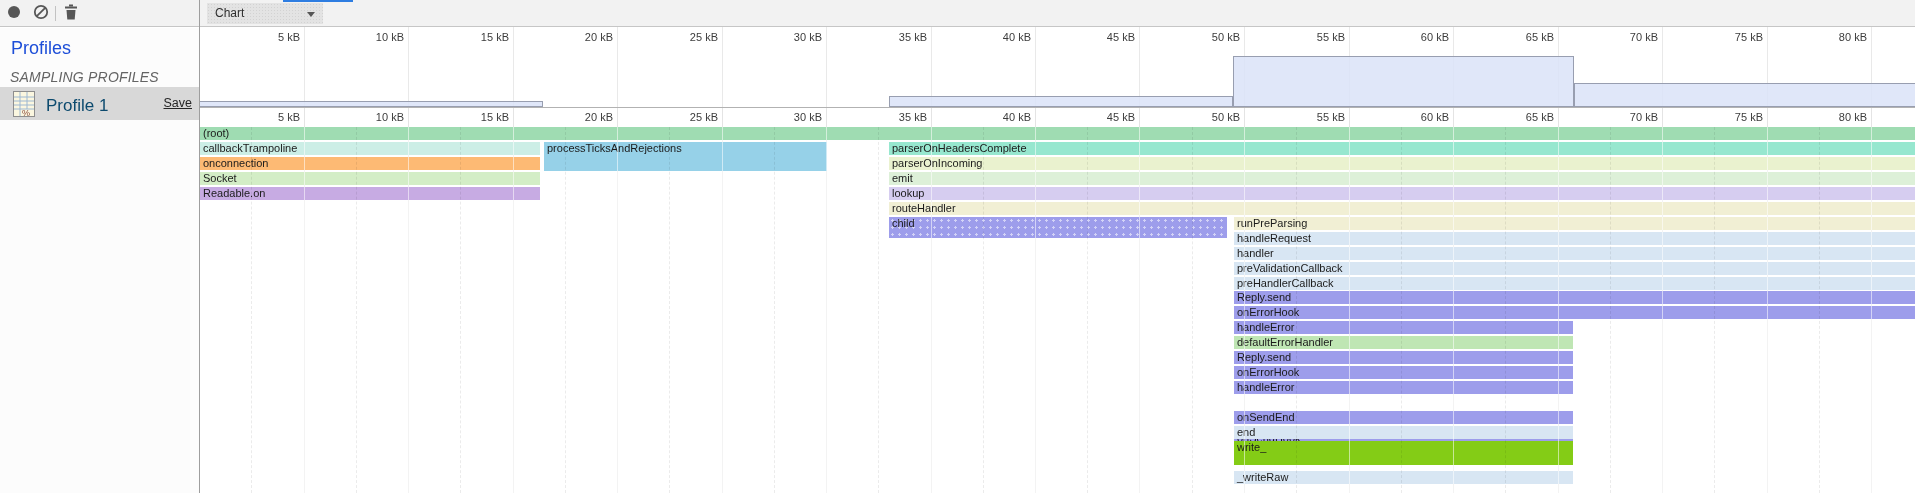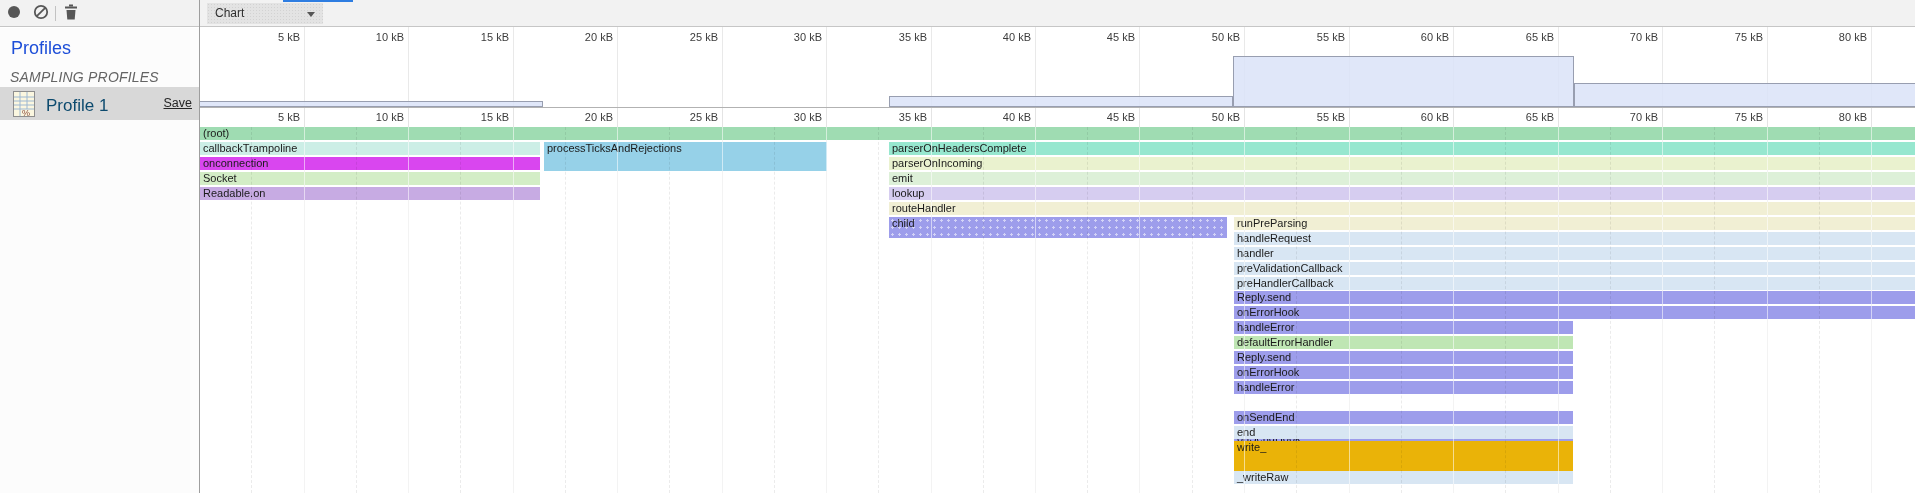--- a/index.html
+++ b/index.html
@@ -205,21 +205,21 @@
     <div class="gl-dash" style="left: 1514px;"></div>
     <div class="gl-dash" style="left: 1619px;"></div>
     <div class="ov-seg" style="left: -1px; width: 344px; top: 74px; height: 6px;"></div>
     <div class="ov-seg" style="left: 689px; width: 344px; top: 69px; height: 11px;"></div>
     <div class="ov-seg" style="left: 1033px; width: 341px; top: 29px; height: 51px;"></div>
     <div class="ov-seg" style="left: 1374px; width: 347px; top: 56px; height: 24px;"></div>
     <div class="bar" style="left: 0px; width: 1720px; top: 100px; height: 13px; background-color: rgb(159, 220, 178);"><span>(root)</span></div>
     <div class="bar" style="left: 0px; width: 340px; top: 115px; height: 13px; background-color: rgb(204, 238, 230);"><span>callbackTrampoline</span></div>
     <div class="bar" style="left: 344px; width: 283px; top: 115px; height: 29px; background-color: rgb(150, 209, 232);"><span>processTicksAndRejections</span></div>
     <div class="bar" style="left: 689px; width: 1031px; top: 115px; height: 13px; background-color: rgb(151, 231, 207);"><span>parserOnHeadersComplete</span></div>
-    <div class="bar" style="left: 0px; width: 340px; top: 130px; height: 13px; background-color: #d946ef;"><span>onconnection</span></div>
+    <div class="bar" style="left: 0px; width: 340px; top: 130px; height: 13px; background-color: #fdba74;"><span>onconnection</span></div>
     <div class="bar" style="left: 689px; width: 1031px; top: 130px; height: 13px; background-color: rgb(234, 242, 207);"><span>parserOnIncoming</span></div>
     <div class="bar" style="left: 0px; width: 340px; top: 145px; height: 13px; background-color: rgb(211, 237, 198);"><span>Socket</span></div>
     <div class="bar" style="left: 689px; width: 1031px; top: 145px; height: 13px; background-color: rgb(221, 240, 216);"><span>emit</span></div>
     <div class="bar" style="left: 0px; width: 340px; top: 160px; height: 13px; background-color: rgb(199, 171, 227);"><span>Readable.on</span></div>
     <div class="bar" style="left: 689px; width: 1031px; top: 160px; height: 13px; background-color: rgb(214, 205, 240);"><span>lookup</span></div>
     <div class="bar" style="left: 689px; width: 1031px; top: 175px; height: 13px; background-color: rgb(241, 239, 212);"><span>routeHandler</span></div>
     <div class="bar dotted" style="left: 689px; width: 338px; top: 190px; height: 21px; background-color: rgb(157, 157, 235);"><span>child</span></div>
     <div class="bar" style="left: 1034px; width: 686px; top: 190px; height: 13px; background-color: rgb(241, 239, 212);"><span>runPreParsing</span></div>
     <div class="bar" style="left: 1034px; width: 686px; top: 205px; height: 13px; background-color: rgb(216, 230, 243);"><span>handleRequest</span></div>
     <div class="bar" style="left: 1034px; width: 686px; top: 220px; height: 13px; background-color: rgb(216, 230, 243);"><span>handler</span></div>
@@ -228,15 +228,15 @@
     <div class="bar" style="left: 1034px; width: 686px; top: 264px; height: 13px; background-color: rgb(157, 157, 235);"><span>Reply.send</span></div>
     <div class="bar" style="left: 1034px; width: 686px; top: 279px; height: 13px; background-color: rgb(157, 157, 235);"><span>onErrorHook</span></div>
     <div class="bar" style="left: 1034px; width: 339px; top: 294px; height: 13px; background-color: rgb(157, 157, 235);"><span>handleError</span></div>
     <div class="bar" style="left: 1034px; width: 339px; top: 309px; height: 13px; background-color: rgb(191, 230, 180);"><span>defaultErrorHandler</span></div>
     <div class="bar" style="left: 1034px; width: 339px; top: 324px; height: 13px; background-color: rgb(157, 157, 235);"><span>Reply.send</span></div>
     <div class="bar" style="left: 1034px; width: 339px; top: 339px; height: 13px; background-color: rgb(157, 157, 235);"><span>onErrorHook</span></div>
     <div class="bar" style="left: 1034px; width: 339px; top: 354px; height: 13px; background-color: rgb(157, 157, 235);"><span>handleError</span></div>
     <div class="bar" style="left: 1034px; width: 339px; top: 369px; height: 13px; background-color: rgb(157, 157, 235); margin-top: 36px;"><span>onSendHook</span></div>
     <div class="bar" style="left: 1034px; width: 339px; top: 384px; height: 13px; background-color: rgb(157, 157, 235);"><span>onSendEnd</span></div>
     <div class="bar" style="left: 1034px; width: 339px; top: 399px; height: 13px; background-color: rgb(216, 230, 243);"><span>end</span></div>
-    <div class="bar" style="left: 1034px; width: 339px; top: 414px; height: 30px; background-color: #eab308;"><span>write_</span></div>
+    <div class="bar" style="left: 1034px; width: 339px; top: 414px; height: 24px; background-color: #84cc16;"><span>write_</span></div>
     <div class="bar" style="left: 1034px; width: 339px; top: 444px; height: 13px; background-color: rgb(216, 230, 243);"><span>_writeRaw</span></div>
   </div>
 
 </body></html>

